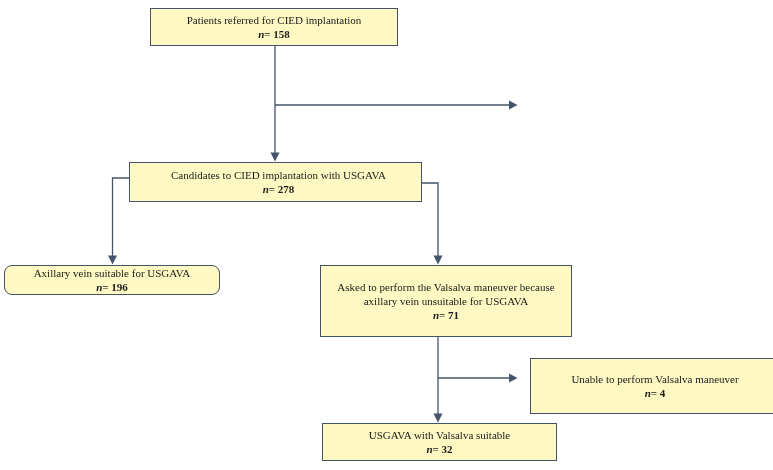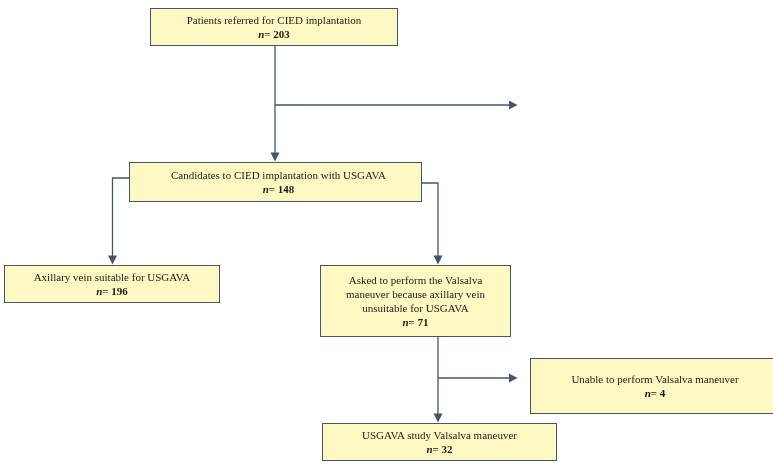--- a/index.html
+++ b/index.html
@@ -33,22 +33,22 @@
     line-height: 1.28;
     padding: 2px 10px;
   }
   .n-italic { font-style: italic; font-weight: bold; }
   .n-bold   { font-weight: bold; }
   .suffix   { font-weight: normal; }
 
   .b-referred        { left: 150px; top: 8px;   width: 248px; height: 38px; }
   .b-excluded        { left: 518px; top: 75px;  width: 250px; height: 57px; }
   .b-candidates      { left: 129px; top: 162px; width: 293px; height: 40px; padding-left: 16px; }
-  .b-suitable        { left: 4px;   top: 265px; width: 216px; height: 38px; }
-  .b-valsalva-asked  { left: 320px; top: 265px; width: 191px; height: 72px; padding: 2px 14px; }
+  .b-suitable        { left: 4px;   top: 265px; width: 216px; height: 30px; border-radius: 8px; }
+  .b-valsalva-asked  { left: 320px; top: 265px; width: 252px; height: 72px; padding: 2px 14px; }
   .b-unable          { left: 530px; top: 358px; width: 250px; height: 56px; }
   .b-usgava-valsalva { left: 322px; top: 423px; width: 235px; height: 38px; }
 </style>
 </head>
 <body>
 
 <div id="figure">
 
   <svg id="connectors" viewBox="0 0 773 470" xmlns="http://www.w3.org/2000/svg">
     <g stroke="#44546A" stroke-width="1.3" fill="none">
@@ -70,42 +70,42 @@
       <polygon points="509,100.5 509,109.5 517.5,105"></polygon>
       <polygon points="108,255.5 117,255.5 112.5,264.5"></polygon>
       <polygon points="433.5,255.5 442.5,255.5 438,264.5"></polygon>
       <polygon points="433.5,413.5 442.5,413.5 438,422.5"></polygon>
       <polygon points="509,373.5 509,382.5 517.5,378"></polygon>
     </g>
   </svg>
 
   <div class="box b-referred">
     <div>Patients referred for CIED implantation</div>
-    <div><span class="n-italic">n</span><span class="n-bold">= 203</span></div>
+    <div><span class="n-italic">n</span><span class="n-bold">= 158</span></div>
   </div>
 
 
   <div class="box b-candidates">
     <div>Candidates to CIED implantation with USGAVA</div>
-    <div><span class="n-italic">n</span><span class="n-bold">= 148</span></div>
+    <div><span class="n-italic">n</span><span class="n-bold">= 278</span></div>
   </div>
 
   <div class="box b-suitable">
     <div>Axillary vein suitable for USGAVA</div>
     <div><span class="n-italic">n</span><span class="n-bold">= 196</span></div>
   </div>
 
   <div class="box b-valsalva-asked">
     <div>Asked to perform the Valsalva maneuver because axillary vein unsuitable for USGAVA</div>
     <div><span class="n-italic">n</span><span class="n-bold">= 71</span></div>
   </div>
 
   <div class="box b-unable">
     <div>Unable to perform Valsalva maneuver</div>
     <div><span class="n-italic">n</span><span class="n-bold">= 4</span></div>
   </div>
 
   <div class="box b-usgava-valsalva">
-    <div>USGAVA study Valsalva maneuver</div>
+    <div>USGAVA with Valsalva suitable</div>
     <div><span class="n-italic">n</span><span class="n-bold">= 32</span></div>
   </div>
 
 </div>
 
 </body></html>

